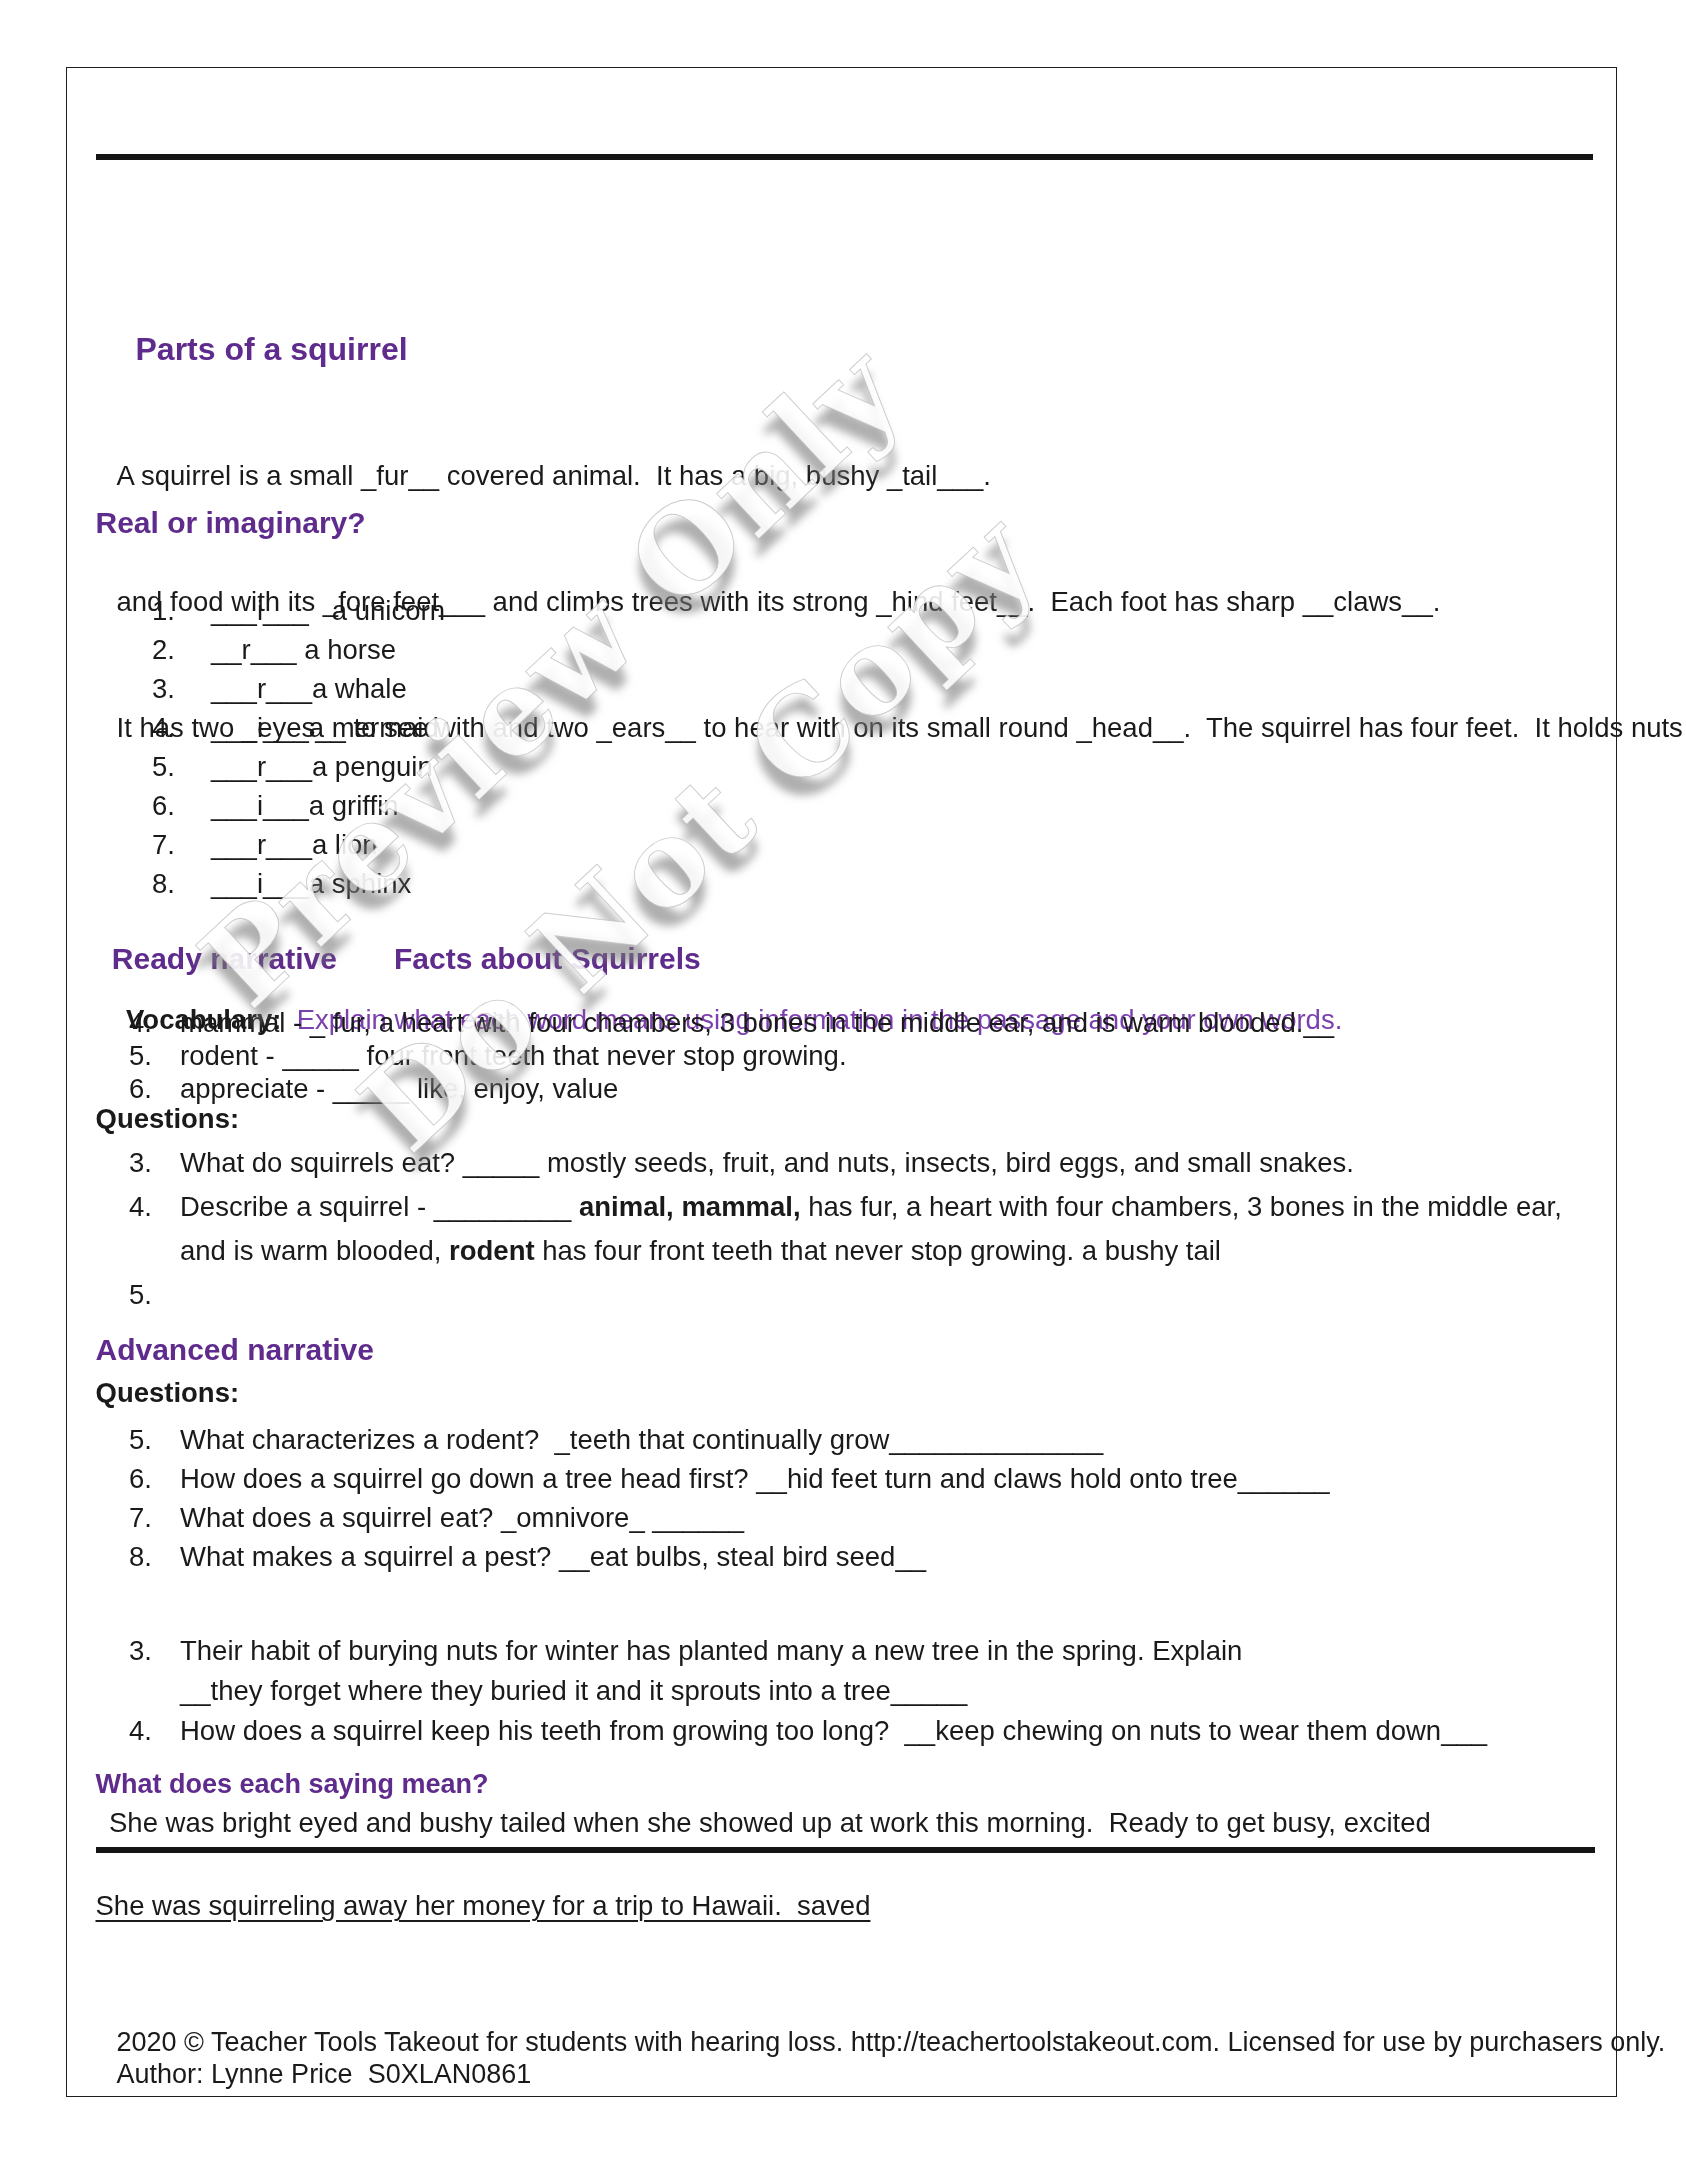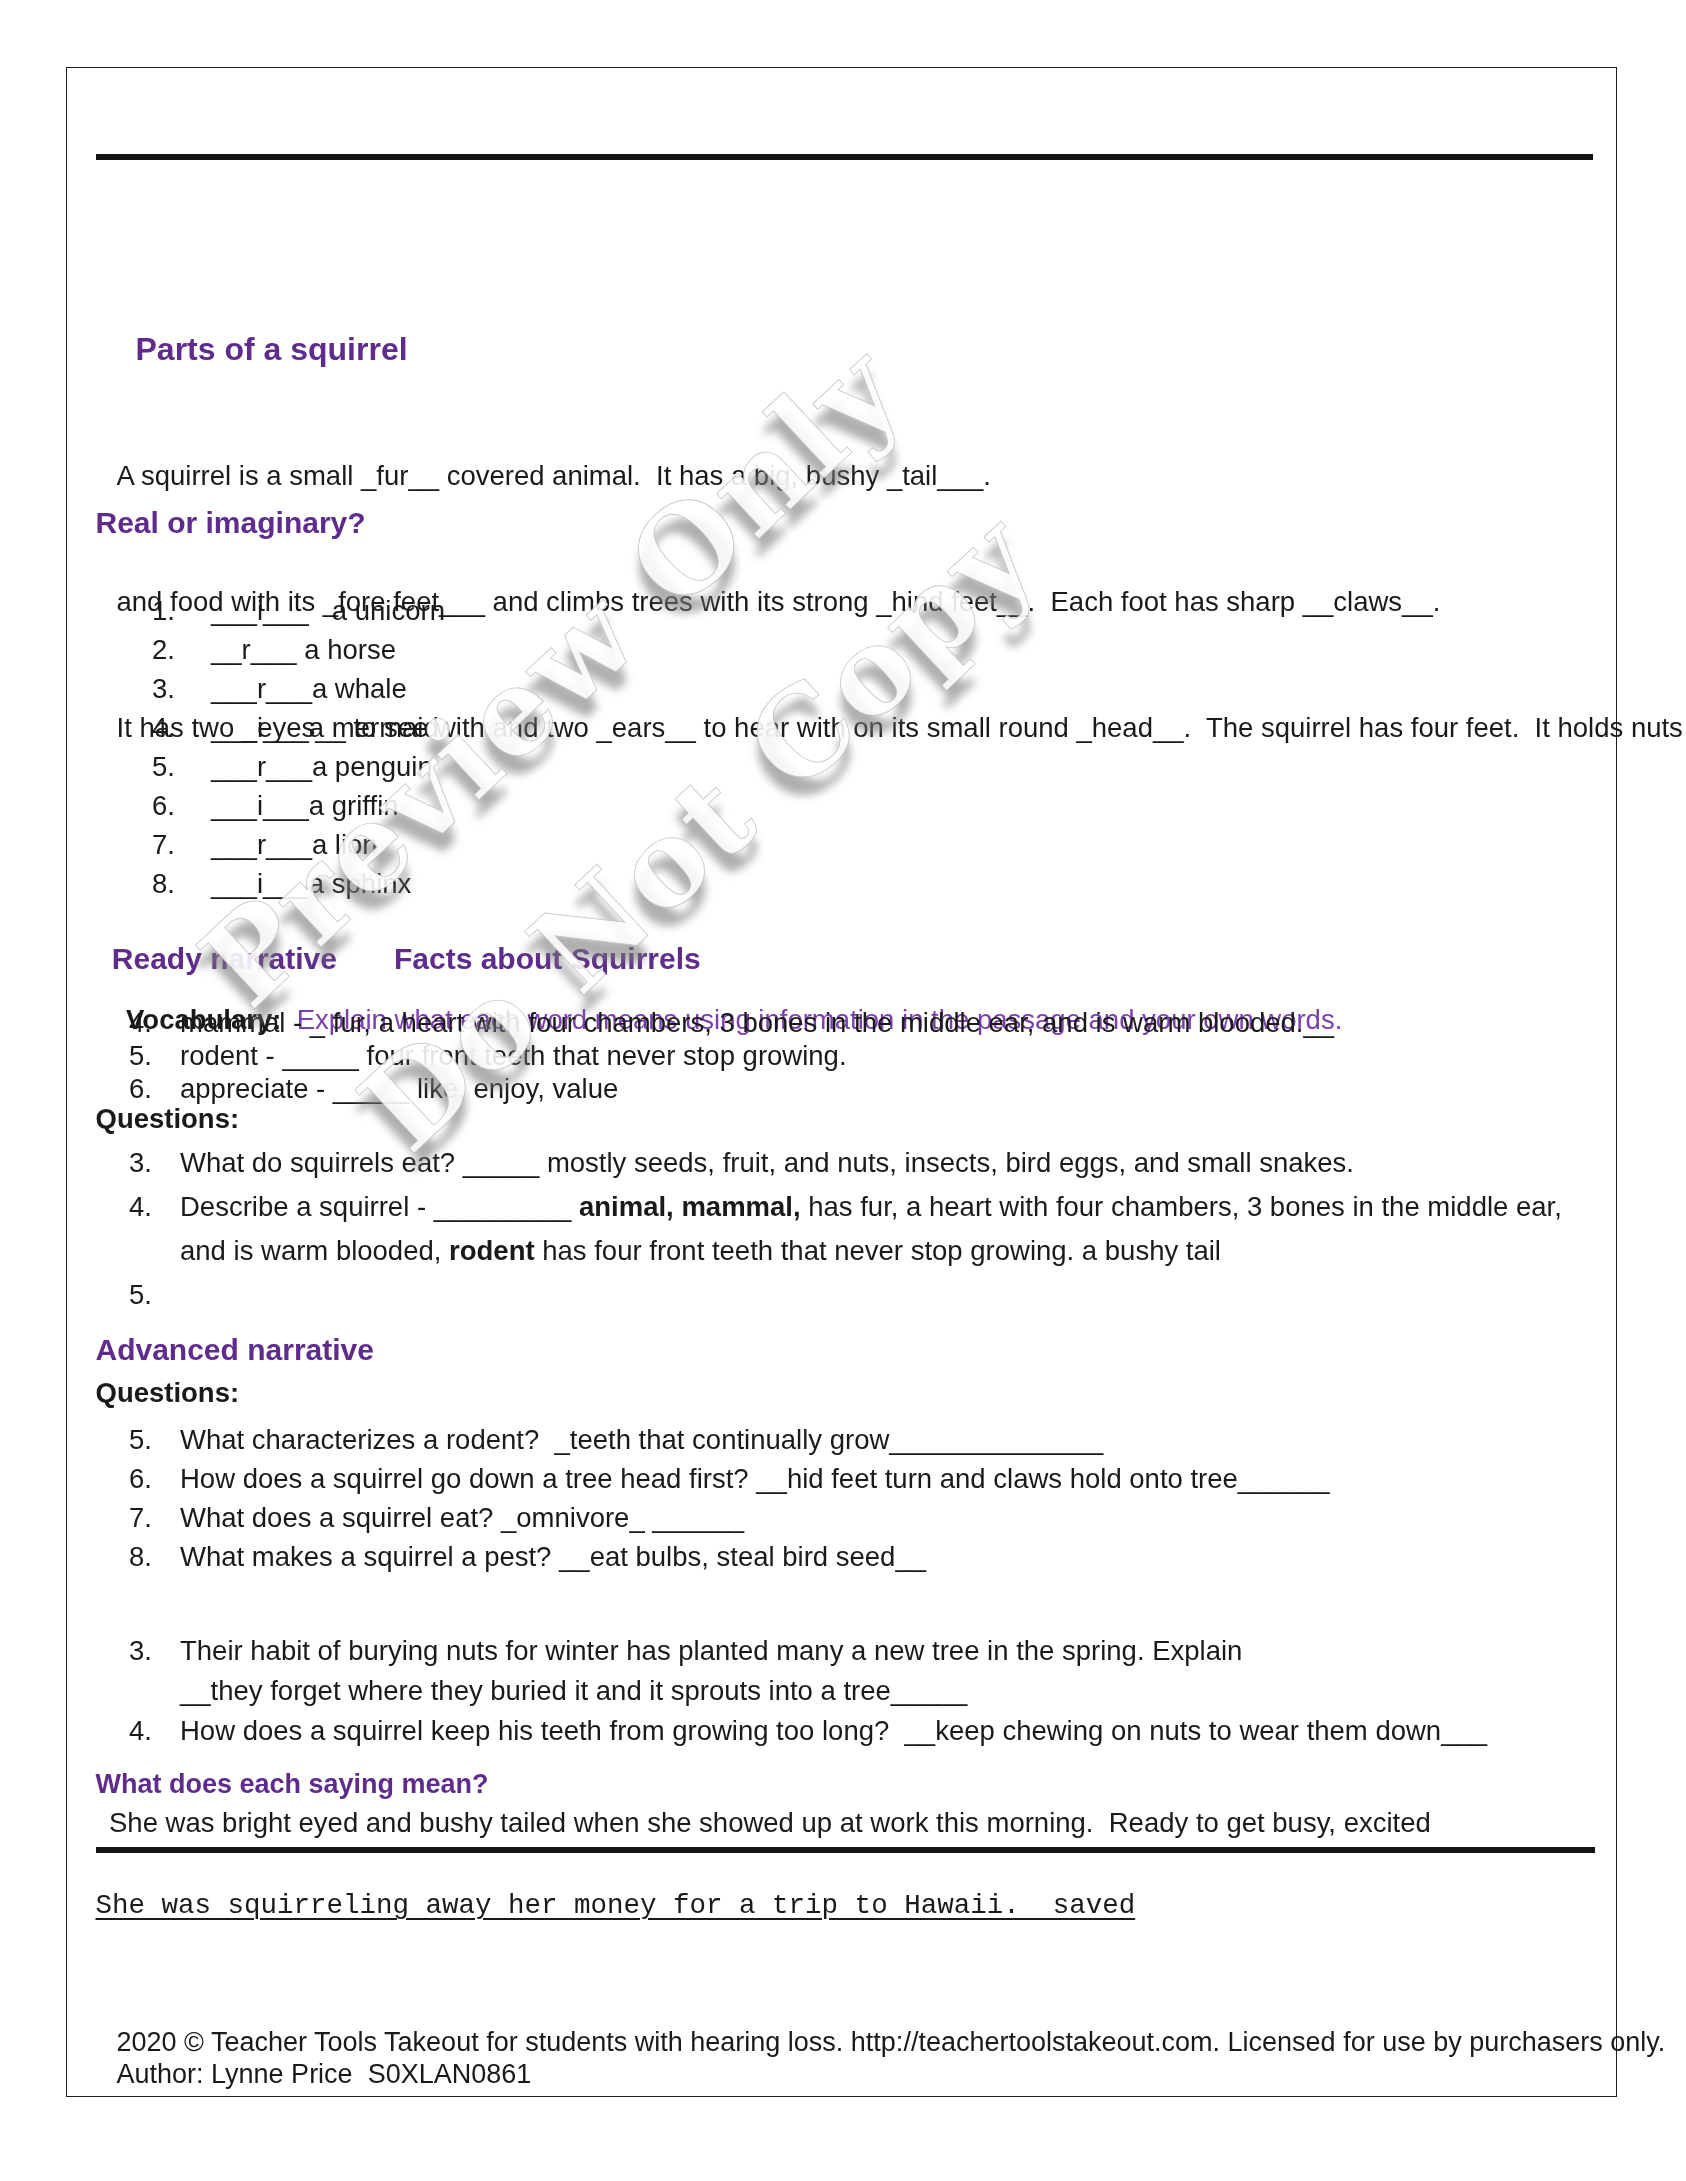--- a/index.html
+++ b/index.html
@@ -34,21 +34,21 @@
   .real-list .num{width:59px;}
   .mini-list{line-height:33px;font-size:27.5px;}
   .mini-list .num{width:51px;}
   .q-list{line-height:44px;font-size:27.5px;}
   .q-list .num{width:51px;}
   .adv-list{line-height:39px;font-size:27.5px;}
   .adv-list .num{width:51px;}
   .think-list{line-height:40px;font-size:27.5px;}
   .think-list .num{width:51px;}
   .cont{padding-left:51px;}
-  .underlined{text-decoration:underline;text-decoration-thickness:1.8px;text-underline-offset:4.6px;font-family:Liberation Mono, monospace;}
+  .underlined{text-decoration:underline;text-decoration-thickness:1.8px;text-underline-offset:4.6px;}
   .footer{font-size:27px;line-height:32px;}
   .watermark{
     position:absolute;transform:translate(-50%,-50%) rotate(-43deg);
     font-family:"DejaVu Serif",serif;font-weight:700;font-size:119px;
     letter-spacing:2.8px;white-space:nowrap;
     color:rgba(255,255,255,0.88);
     -webkit-text-stroke:0.9px rgba(190,190,190,0.8);
     text-shadow:-12px 13.8px 8.3px rgba(122,122,122,0.6);
     pointer-events:none;z-index:5;
   }

